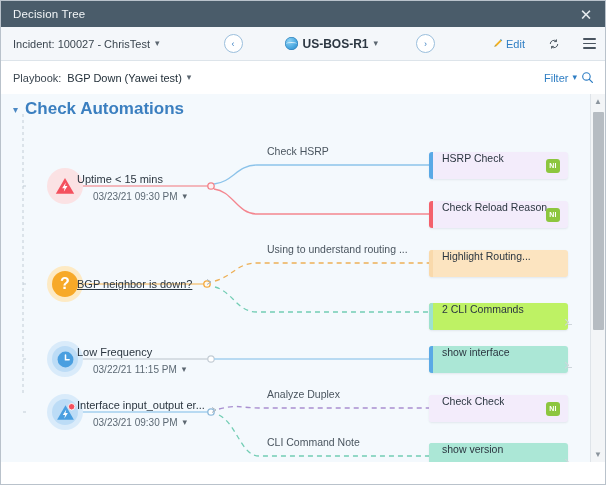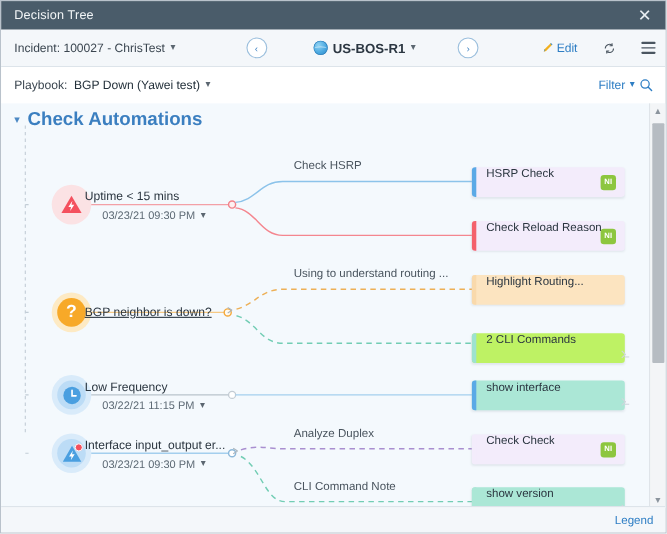--- a/index.html
+++ b/index.html
@@ -402,17 +402,14 @@
       </span>
     </div>
   </div>
 
   <div class="vscroll">
     <div class="arrow up">▲</div>
     <div class="thumb"></div>
     <div class="arrow down">▼</div>
   </div>
 
-  <div class="legendbar">
-    <span class="lnk">Legend</span>
-  </div>
 
 </div>
 
 </body></html>

